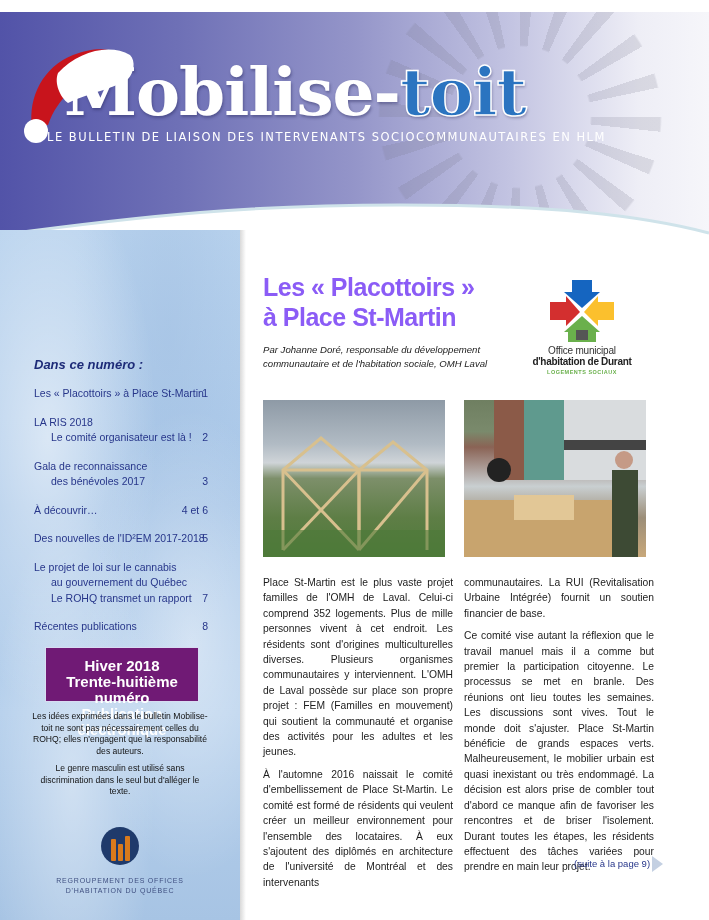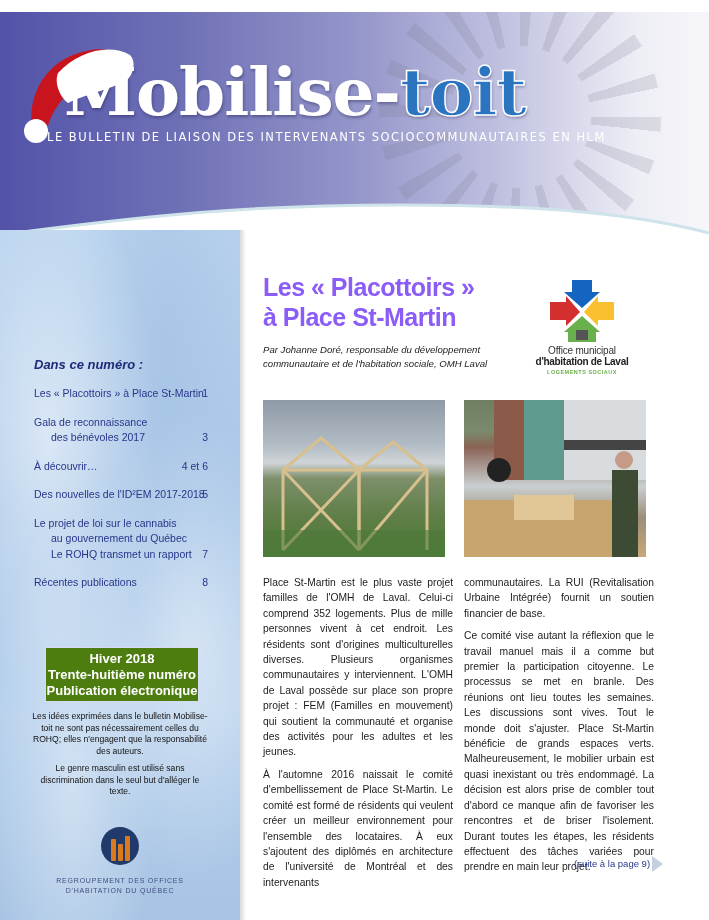--- a/index.html
+++ b/index.html
@@ -55,22 +55,22 @@
     position: absolute; left: 34px; top: 357px; font-size: 13px; font-weight: bold; font-style: italic; color: #1d2b78;
   }
   .toc { position: absolute; left: 34px; top: 386px; width: 180px; }
   .toc-item { position: relative; color: #27368a; font-size: 10.5px; line-height: 15.5px; margin-bottom: 13px; font-family: "Liberation Sans", sans-serif; }
   .toc-item .line { display: block; white-space: nowrap; }
   .toc-item .indent { padding-left: 17px; }
   .toc-item .page { position: absolute; right: 6px; bottom: 0; }
 
   .edition-box {
     position: absolute; left: 45px; top: 647px; width: 154px; height: 55px;
-    background: #4d7c0f; border: 1px solid #d8dcf2;
-    color: #fff; text-align: center; font-weight: bold; font-size: 13px; line-height: 16px; padding-top: 3px;
+    background: #701a75; border: 1px solid #d8dcf2;
+    color: #fff; text-align: center; font-weight: bold; font-size: 15px; line-height: 16px; padding-top: 10px;
   }
   .disclaimer { position: absolute; left: 30px; top: 711px; width: 180px; text-align: center; font-size: 8.6px; line-height: 11.5px; color: #111; }
   .disclaimer p { margin-bottom: 6px; }
 
   .rohq-logo { position: absolute; left: 101px; top: 827px; width: 38px; height: 38px; }
   .rohq-name { position: absolute; left: 20px; top: 876px; width: 200px; text-align: center; font-size: 7px; letter-spacing: 0.8px; line-height: 10px; color: #3f4f80; }
 
   
   .article-shadow { position: absolute; left: 240px; top: 230px; width: 6px; height: 690px; background: linear-gradient(90deg, #d9d9d9, #ffffff); }
   .title { position: absolute; left: 263px; top: 272px; color: #8b5cf6; font-size: 25px; font-weight: bold; line-height: 30px; letter-spacing: -0.5px; font-family: "Liberation Sans", sans-serif; }
@@ -117,20 +117,25 @@
 </svg>
 
 <aside class="sidebar"></aside>
 <div class="article-shadow"></div>
 
 <div class="toc-heading">Dans ce numéro :</div>
 <nav class="toc">
   <div class="toc-item">
     <span class="line">Les « Placottoirs » à Place St-Martin</span>
     <span class="page">1</span>
+  </div>
+  <div class="toc-item">
+    <span class="line">LA RIS 2018</span>
+    <span class="line indent">Le comité organisateur est là !</span>
+    <span class="page">2</span>
   </div>
   <div class="toc-item">
     <span class="line">Gala de reconnaissance</span>
     <span class="line indent">des bénévoles 2017</span>
     <span class="page">3</span>
   </div>
   <div class="toc-item">
     <span class="line">À découvrir…</span>
     <span class="page">4 et 6</span>
   </div>
@@ -180,21 +185,21 @@
 
 <div class="omh-logo">
   <svg width="120" height="66" viewBox="0 0 120 66">
     <polygon points="50,2 70,2 70,14 78,14 60,30 42,14 50,14" fill="#1565c0"></polygon>
     <polygon points="28,24 44,24 44,18 58,34 44,48 44,42 28,42" fill="#d32f2f"></polygon>
     <polygon points="92,24 76,24 76,18 62,34 76,48 76,42 92,42" fill="#fbc02d"></polygon>
     <polygon points="60,38 78,54 74,54 74,64 46,64 46,54 42,54" fill="#6ab04c"></polygon>
     <rect x="54" y="52" width="12" height="10" fill="#555"></rect>
   </svg>
   <div class="n1">Office municipal</div>
-  <div class="n2">d'habitation de Laval</div>
+  <div class="n2">d'habitation de Durant</div>
   <div class="n3">LOGEMENTS SOCIAUX</div>
 </div>
 
 <div class="photo photo1">
   <svg width="182" height="157" viewBox="0 0 182 157">
     <g stroke="#d8c08e" stroke-width="3" fill="none">
       <polyline points="20,150 20,70 58,38 96,70 96,150"></polyline>
       <polyline points="96,150 96,70 130,42 164,70 164,150"></polyline>
       <line x1="20" y1="70" x2="164" y2="70"></line>
       <line x1="20" y1="150" x2="96" y2="70"></line>

